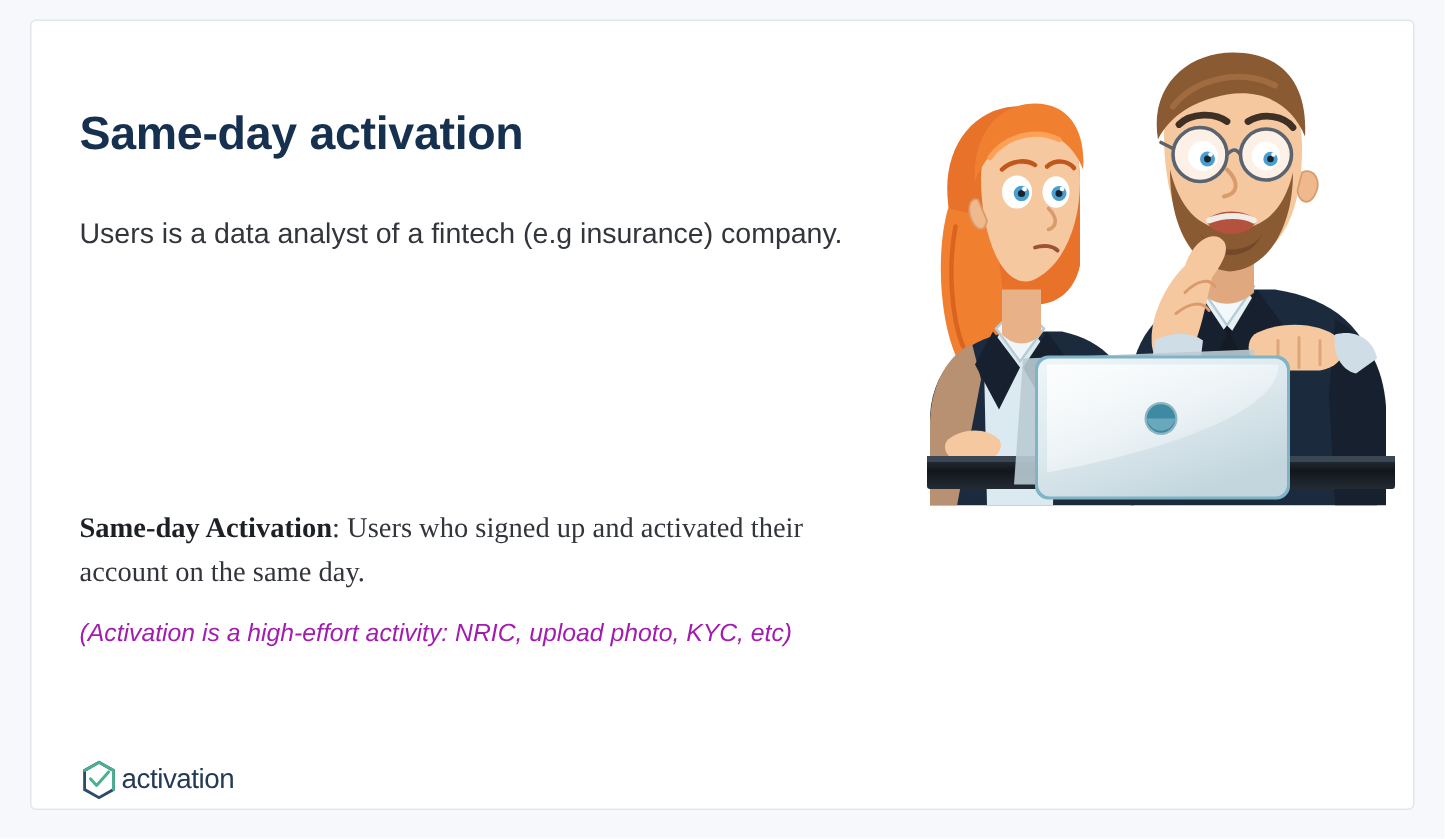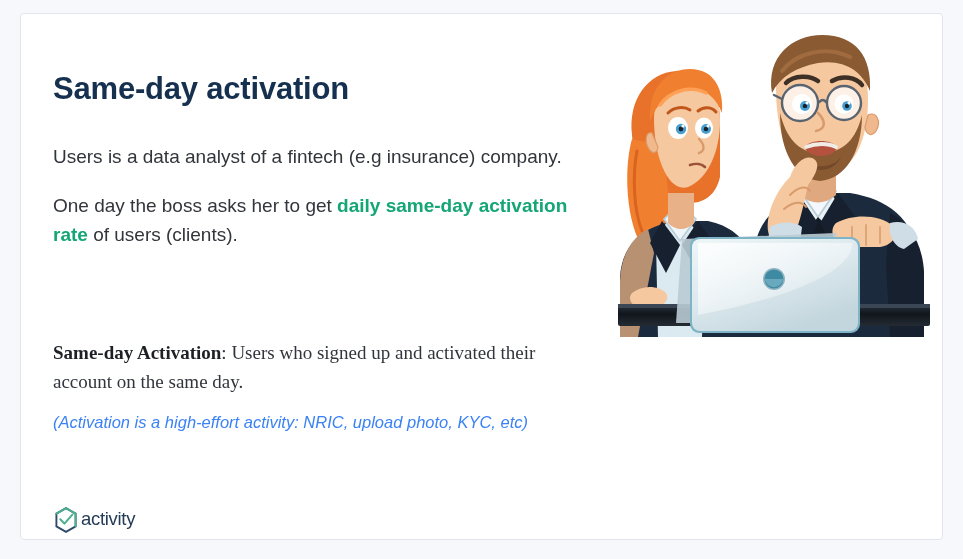--- a/index.html
+++ b/index.html
@@ -73,21 +73,21 @@
   }
 
   #note-text {
     position: absolute;
     left: 32px;
     top: 396px;
     width: 560px;
     font-size: 16.5px;
     line-height: 24px;
     font-style: italic;
-    color: #3b82f6;
+    color: #a21caf;
     white-space: nowrap;
   }
 
   
   #logo {
     position: absolute;
     left: 32px;
     top: 492px;
     display: flex;
     align-items: center;
@@ -118,43 +118,40 @@
 <div id="slide-card">
 
   <h1 id="slide-title">Same-day activation</h1>
 
   <div id="text-column">
 
     <p class="para">
       <span>Users is a data analyst of a fintech (e.g insurance) company.</span>
     </p>
 
-    <p class="para">
-      <span>One day the boss asks her to get </span><span class="hl-green">daily same-day activation rate</span><span> of users (clients).</span>
-    </p>
 
   </div>
 
   <div id="definition-block">
     <p class="para">
       <span class="bold-dark">Same-day Activation</span><span>: </span><span>Users who signed up and activated their account on the same day.</span>
     </p>
   </div>
 
   <div id="note-text">(Activation is a high-effort activity: NRIC, upload photo, KYC, etc)</div>
 
   <div id="logo">
     <span id="logo-mark">
       <svg viewBox="0 0 26 28" xmlns="http://www.w3.org/2000/svg">
         <path d="M13 2.2 L22.6 7.6 L22.6 20.4 L13 25.8 L3.4 20.4 L3.4 7.6 Z" fill="none" stroke="#2e4a6b" stroke-width="1.9"></path>
         <path d="M22.6 20.4 L22.6 7.6 L13 2.2 L3.4 7.6" fill="none" stroke="#4caf8f" stroke-width="1.9" stroke-linecap="round"></path>
         <path d="M7.3 13.2 L11.4 17.6 L19.4 8.6" fill="none" stroke="#4caf8f" stroke-width="2" stroke-linecap="round" stroke-linejoin="round"></path>
       </svg>
     </span>
-    <span id="logo-text">activity</span>
+    <span id="logo-text">activation</span>
   </div>
 
   <div id="illustration">
     <svg viewBox="0 0 340 310" xmlns="http://www.w3.org/2000/svg">
       <defs>
         <linearGradient id="lidGrad" x1="0" y1="0" x2="0.6" y2="1">
           <stop offset="0%" stop-color="#eef6f8"></stop>
           <stop offset="55%" stop-color="#dbe8ed"></stop>
           <stop offset="100%" stop-color="#c3d6dd"></stop>
         </linearGradient>

